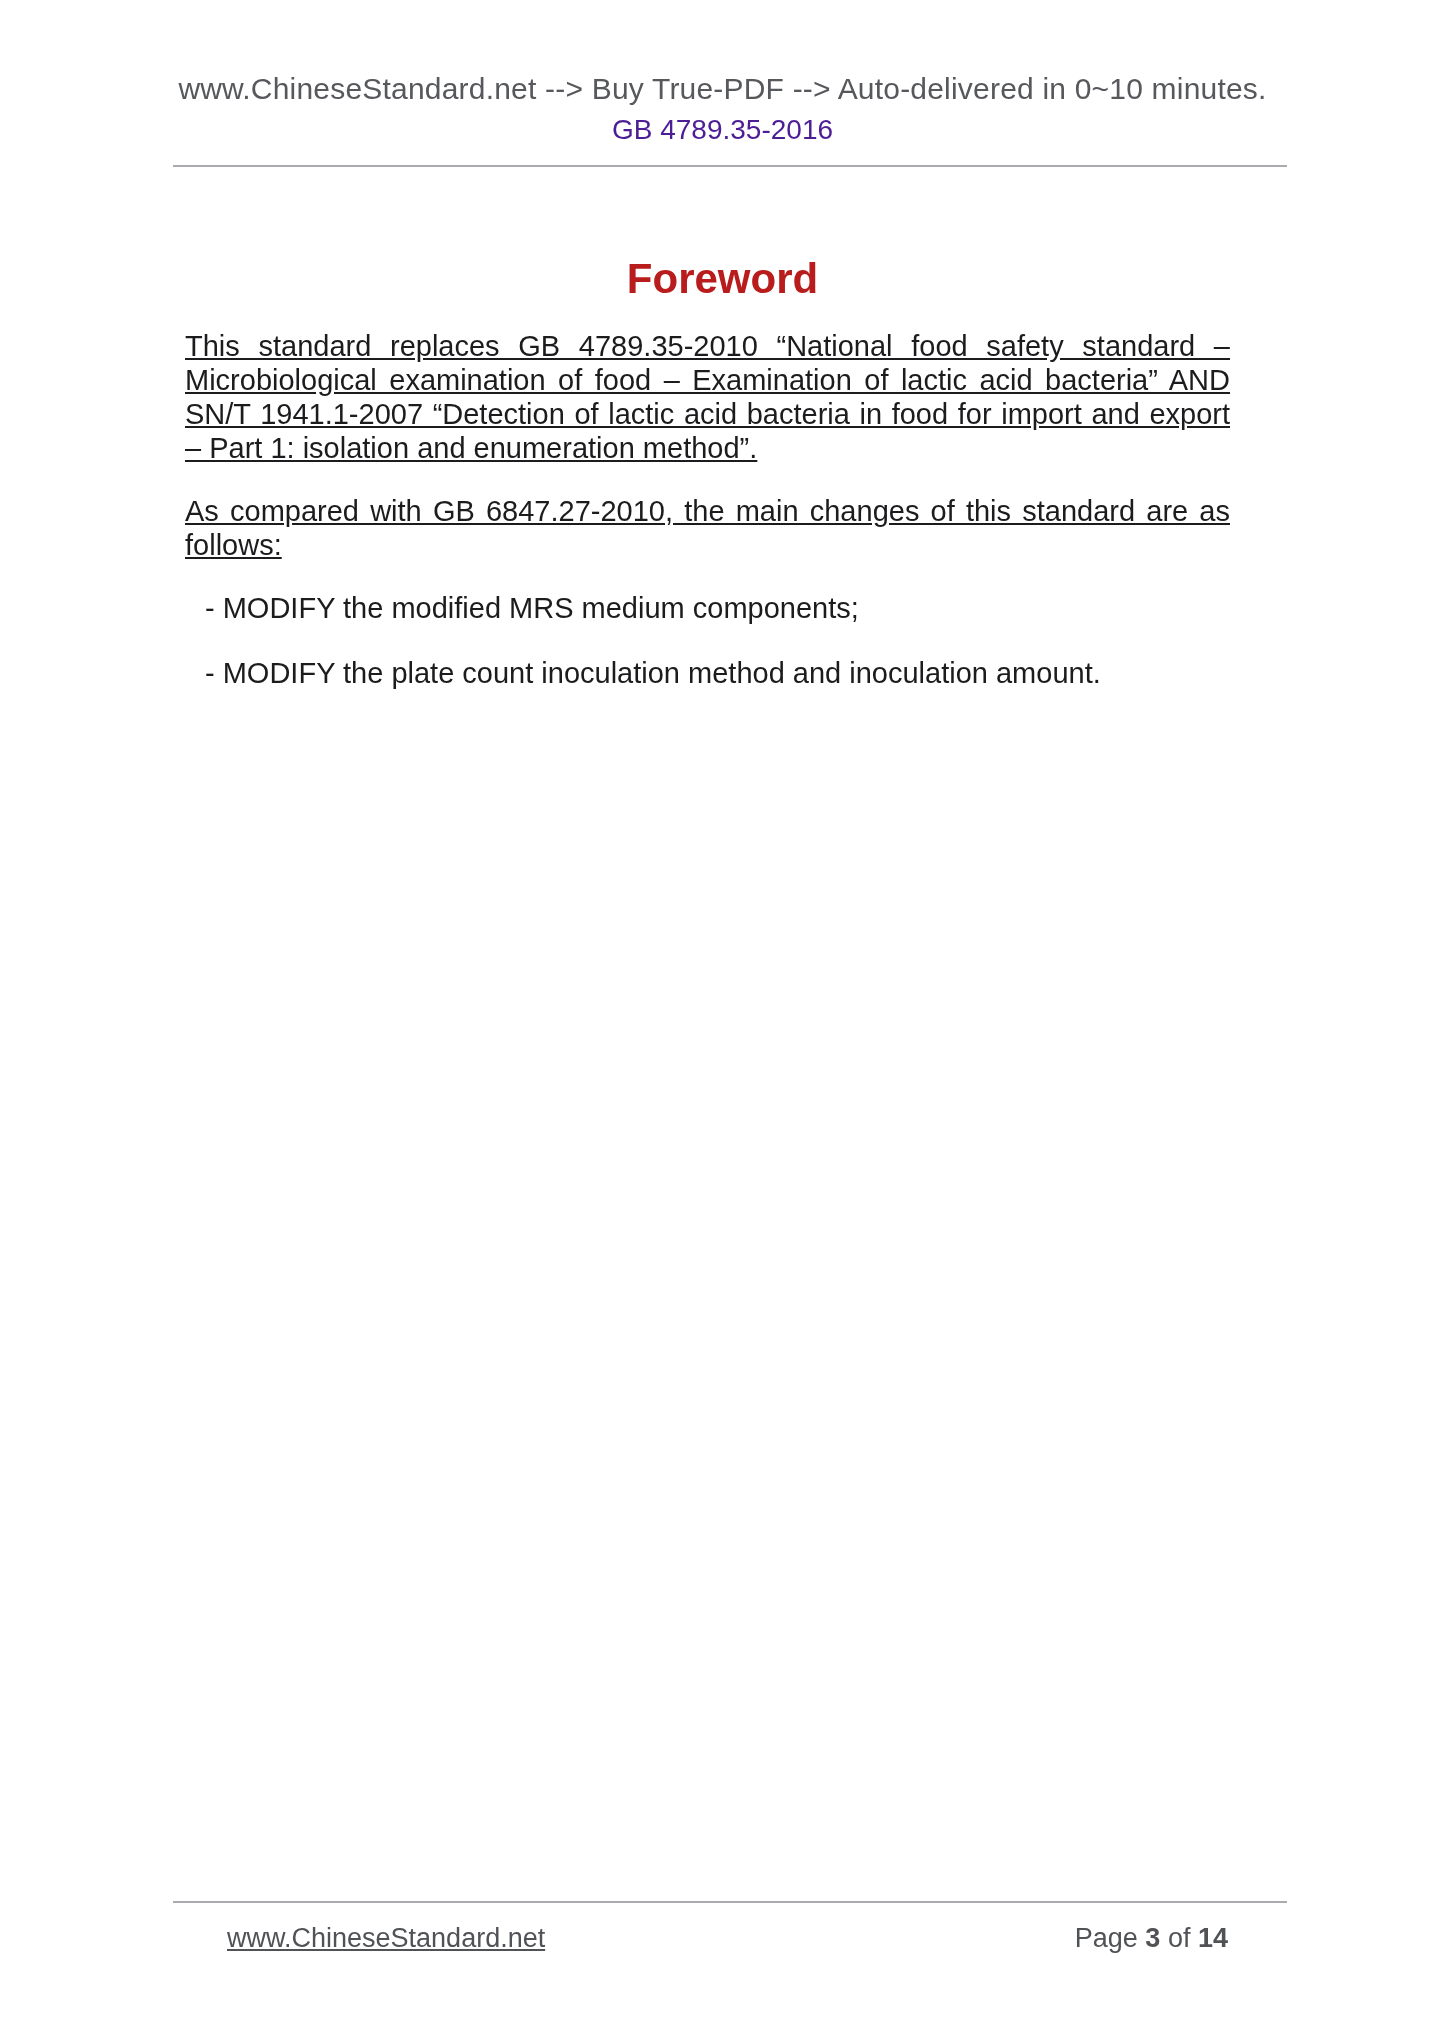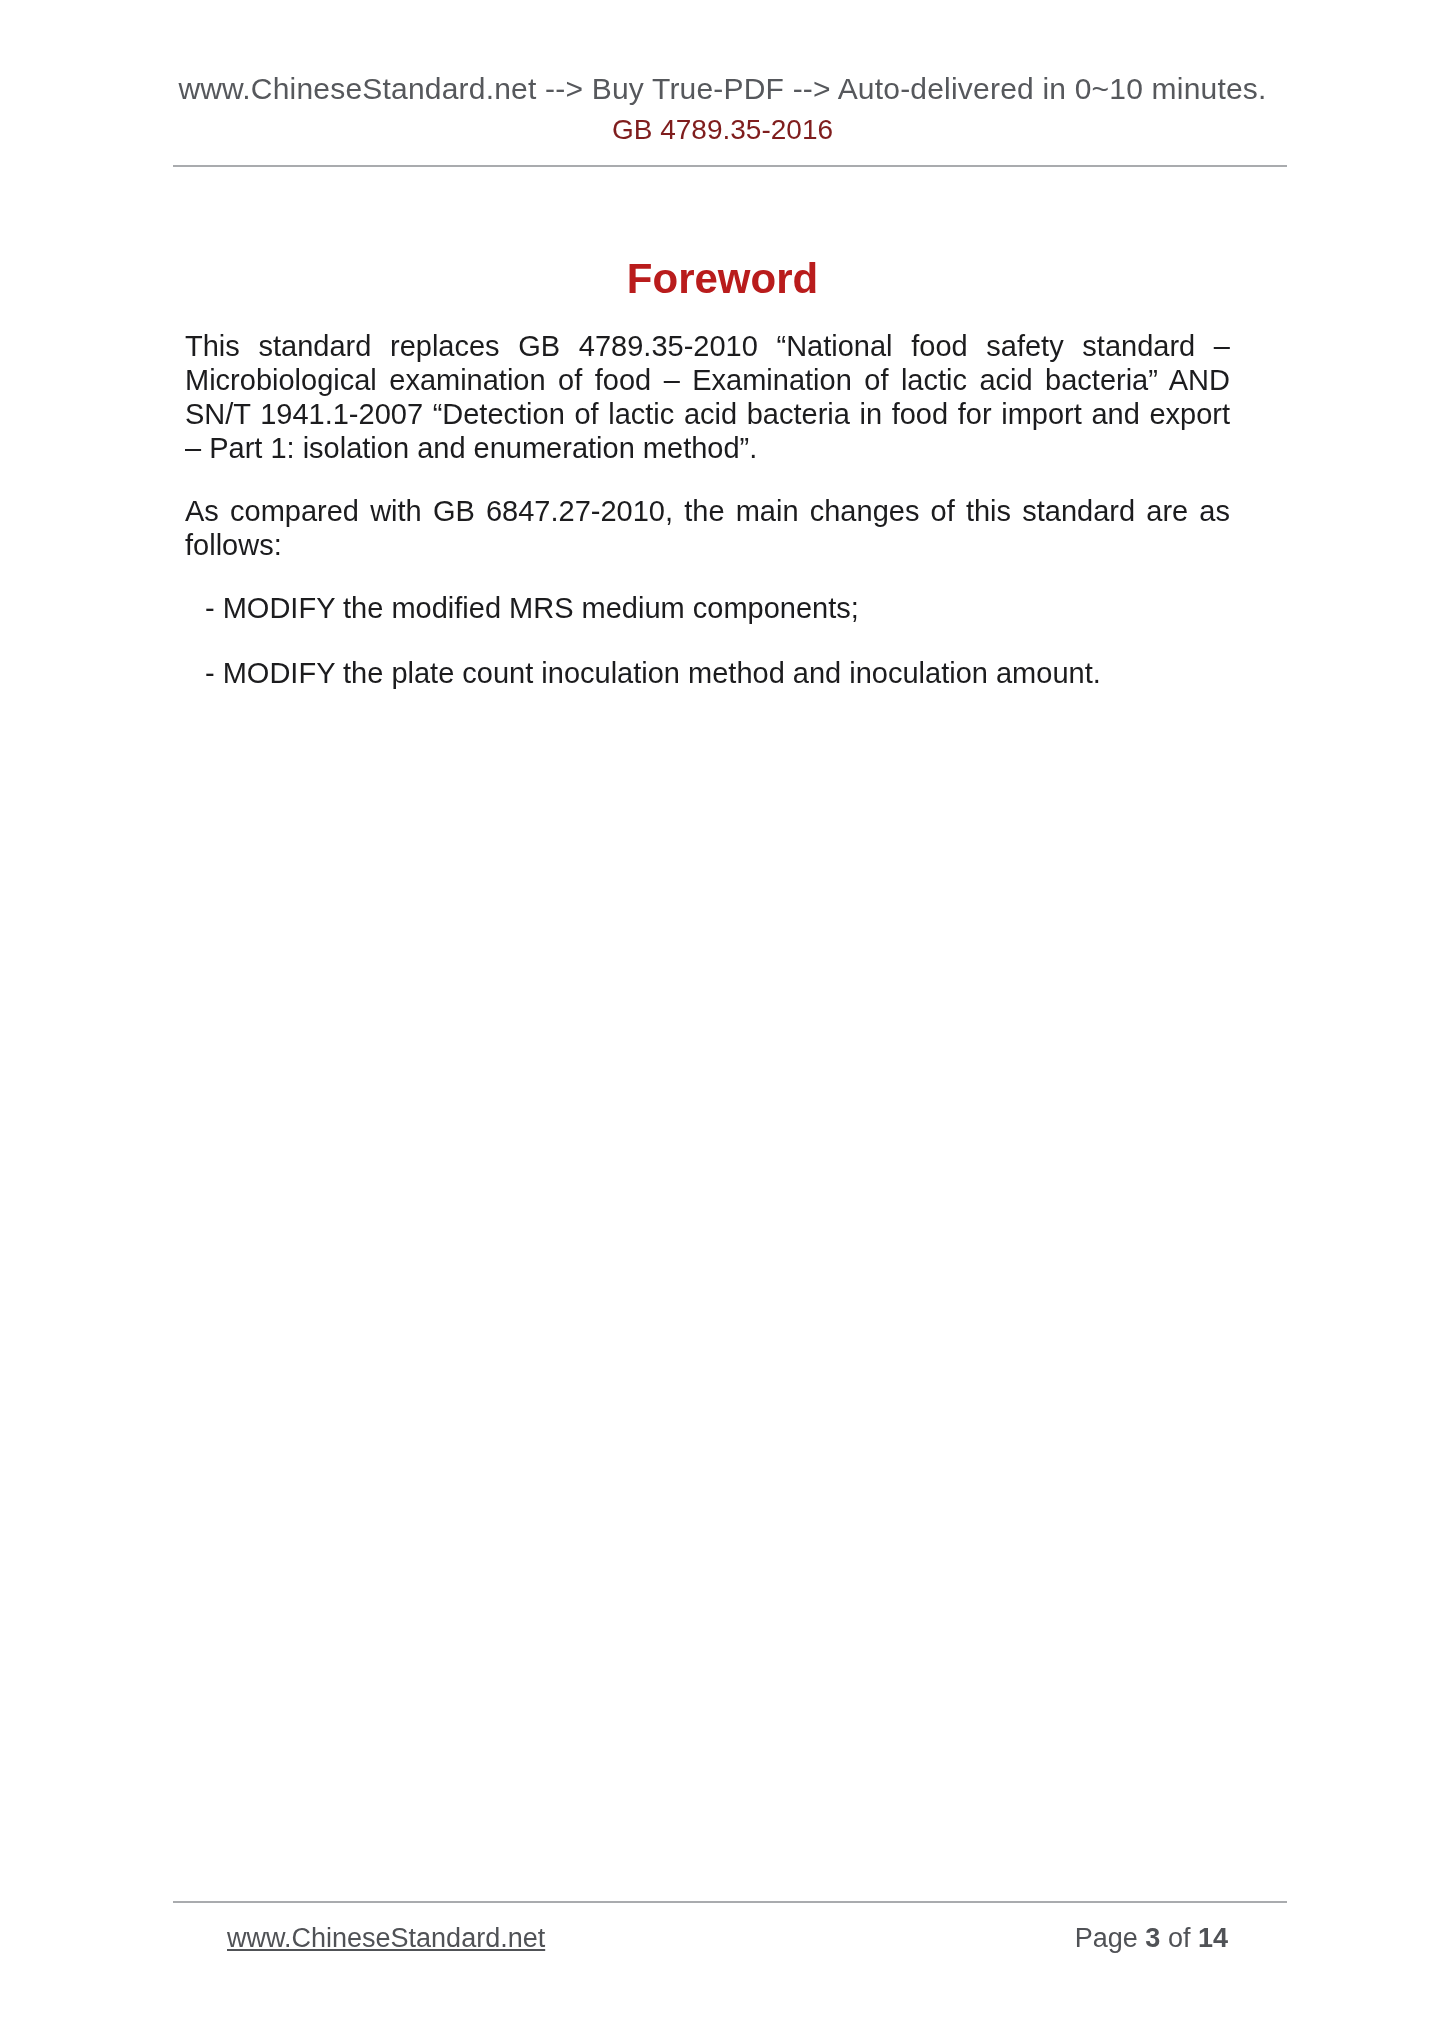--- a/index.html
+++ b/index.html
@@ -16,21 +16,21 @@
   .page-header { padding-top: 72px; text-align: center; }
   .tagline {
     font-size: 30px;
     line-height: 34px;
     color: #56585c;
     letter-spacing: 0.2px;
   }
   .docnum {
     font-size: 28px;
     line-height: 30px;
-    color: #7f1d1d;
+    color: #4c1d95;
     margin-top: 9px;
   }
   .rule {
     border: none;
     border-top: 2px solid #a9abae;
     width: 1114px;
     margin: 20px 0 0 173px;
     height: 0;
   }
 
@@ -46,21 +46,21 @@
 
   
   .content {
     margin: 26px 0 0 185px;
     width: 1045px;
     font-size: 29px;
     line-height: 34px;
     color: #1c1c1e;
     text-align: justify;
   }
-  .content p { margin: 8px 0 29px 0; }
+  .content p { margin: 8px 0 29px 0; text-decoration: underline; }
   ul.changes { list-style: none; margin: 0; padding: 0; }
   ul.changes li {
     margin: 0 0 31px 35px;
     text-indent: -15px;
   }
 
   
   .footer-rule {
     position: absolute;
     left: 173px;

